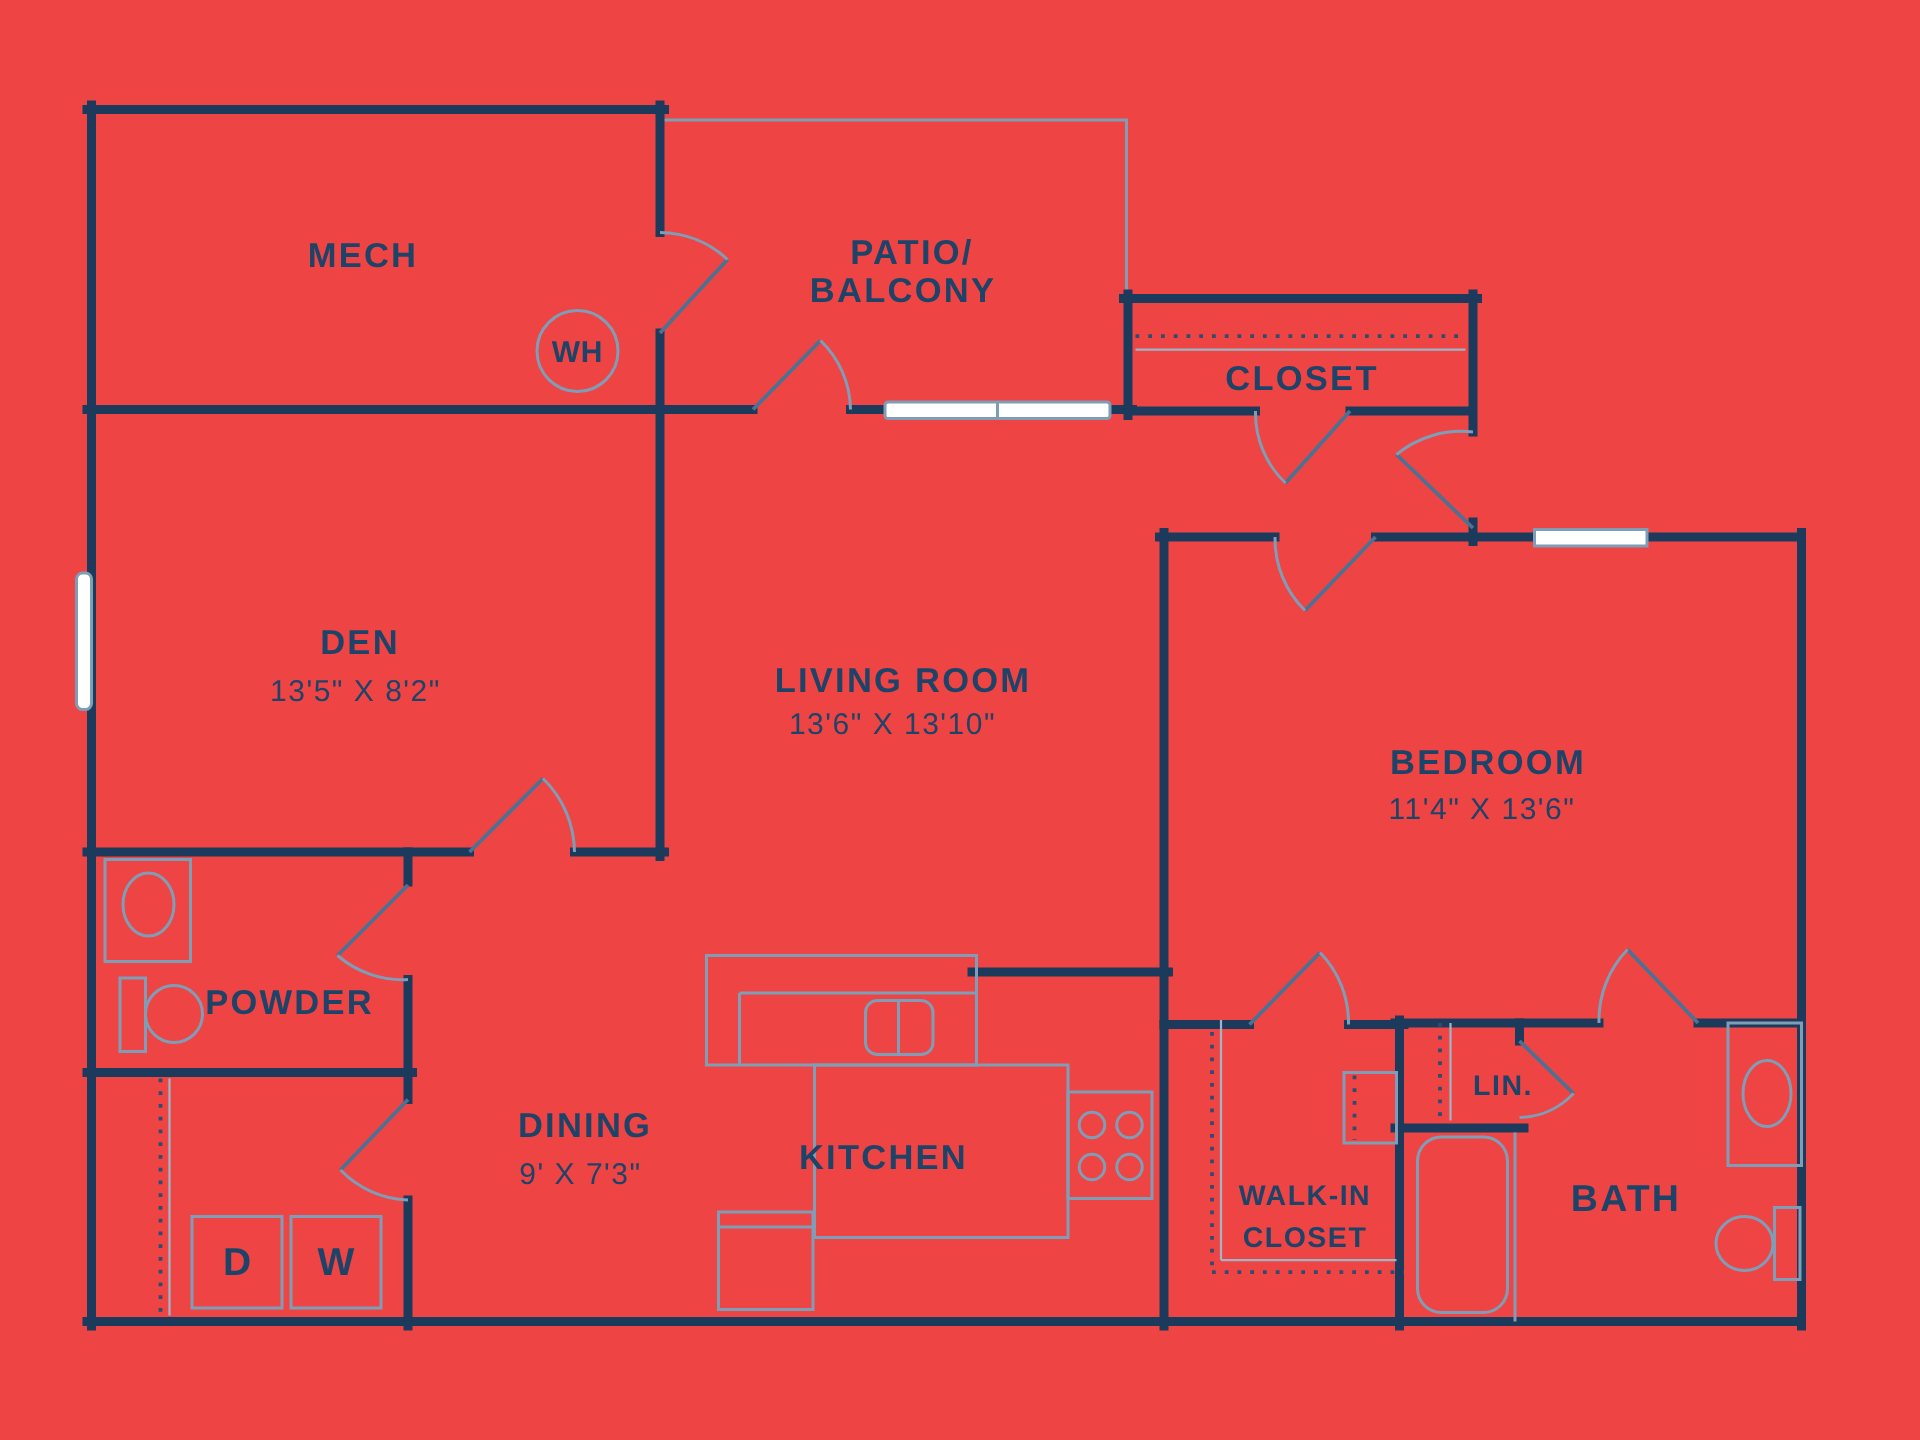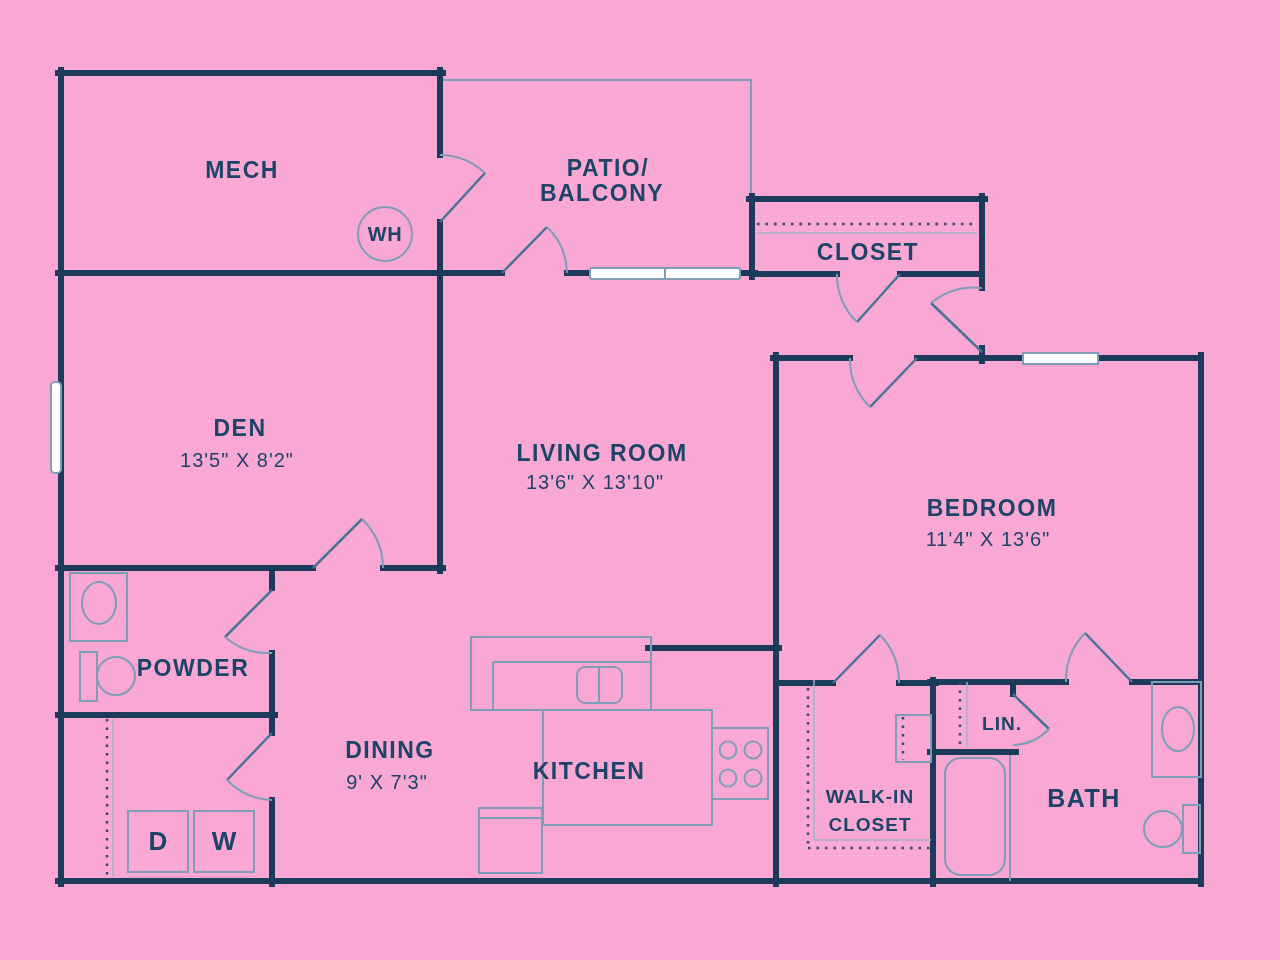--- a/index.html
+++ b/index.html
@@ -1,19 +1,19 @@
 <!DOCTYPE html>
 <html><head>
 <meta charset="utf-8">
 <style>
   html,body{margin:0;padding:0;background:#ffffff;}
   .plan-wrap{
     position:relative;
     width:1280px;height:960px;
-    background:#f9a8d4;
+    background:#ef4444;
     font-family:"Liberation Sans", sans-serif;
   }
   svg text{
     fill:#1d4468;
     font-family:"Liberation Sans", sans-serif;
     text-anchor:middle;
   }
   .room-label{font-size:23px;font-weight:bold;letter-spacing:1.5px;}
   .room-label-sm{font-size:19px;font-weight:bold;letter-spacing:1px;}
   .dims-label{font-size:20px;font-weight:500;letter-spacing:1px;}

